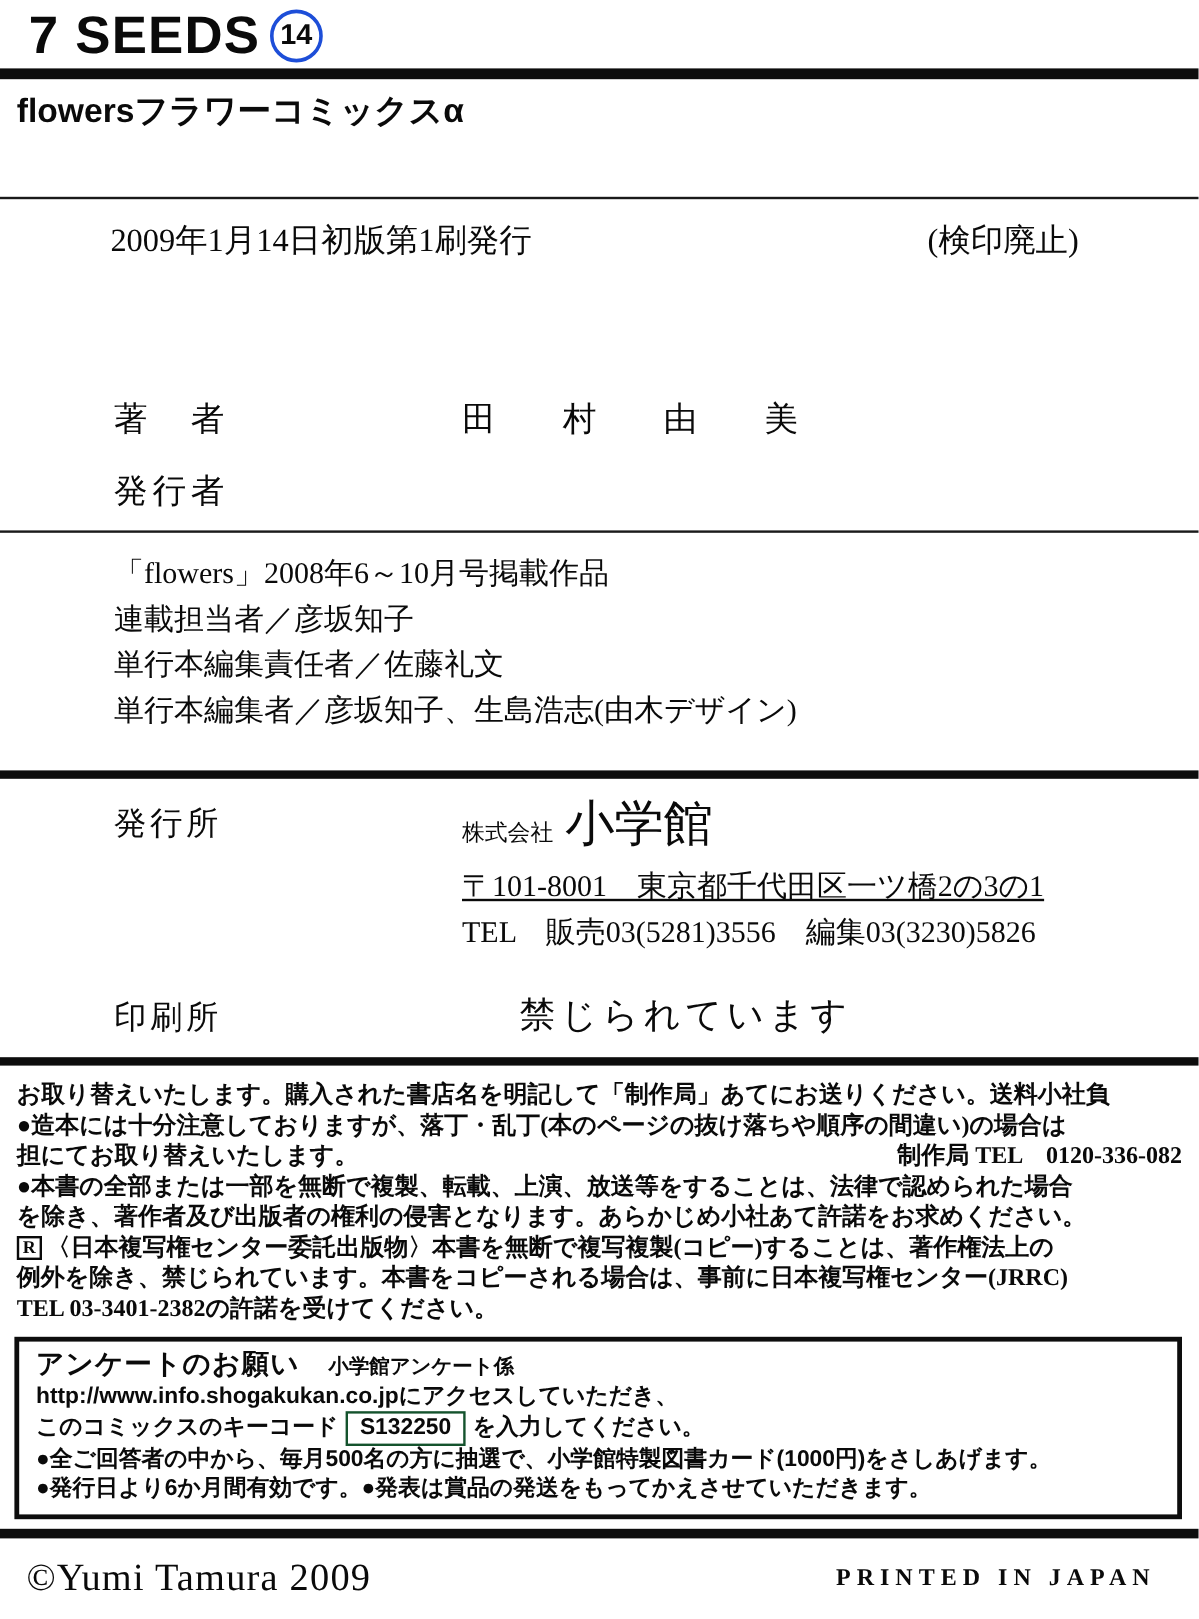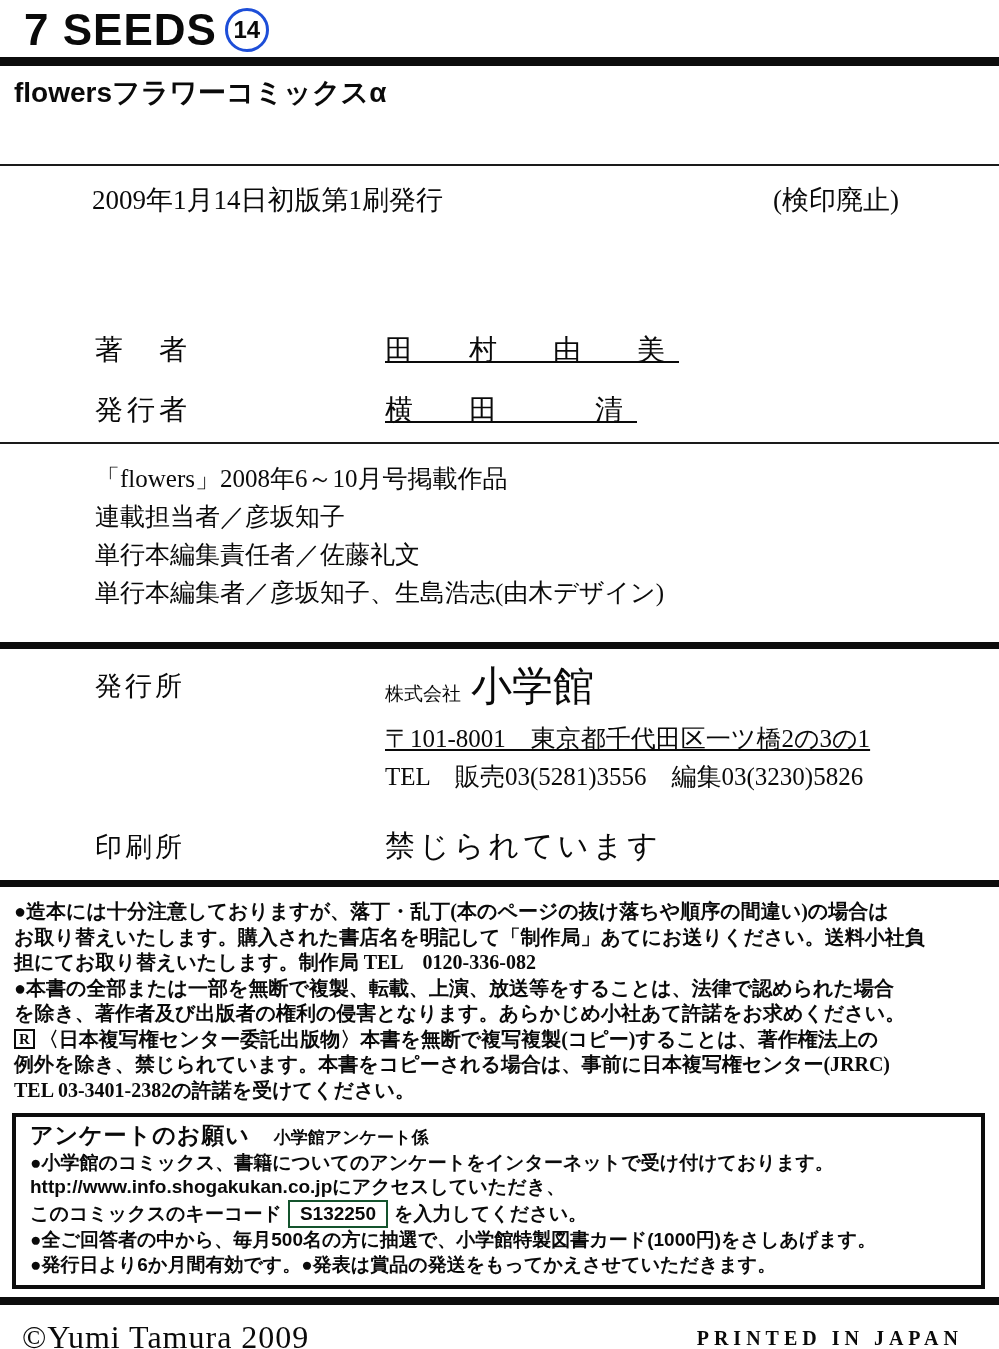--- a/index.html
+++ b/index.html
@@ -61,53 +61,53 @@
   
   .people { margin-top: 112px; }
   .person-row {
     display: flex;
     padding-left: 95px;
     font-size: 28px;
     line-height: 44px;
   }
   .person-row + .person-row { margin-top: 16px; }
   .person-label { width: 290px; letter-spacing: 4px; }
-  .person-name { letter-spacing: 14px; text-decoration: underline; }
+  .person-name { letter-spacing: 14px; }
   .thin-rule-2 { margin-top: 10px; }
   
   .serialization {
     padding: 16px 16px 0 95px;
     font-size: 25px;
     line-height: 38px;
   }
   .bar-2 { height: 7px; margin-top: 30px; }
   
   .pub-row {
     display: flex;
     padding-left: 95px;
     margin-top: 16px;
   }
   .pub-label { width: 290px; font-size: 27px; line-height: 42px; letter-spacing: 3px; }
   .company-line { line-height: 42px; }
   .company-prefix { font-size: 19px; margin-right: 10px; }
   .company-name { font-size: 41px; }
   .pub-address { font-size: 25px; margin-top: 8px; line-height: 30px; text-decoration: underline; }
   .pub-tel { font-size: 25px; margin-top: 8px; line-height: 30px; }
-  .printer-row { margin-top: 34px; }
+  .printer-row { margin-top: 34px; gap: 48px; }
   .printer-name { font-size: 30px; line-height: 40px; letter-spacing: 4px; }
   .bar-3 { height: 7px; margin-top: 12px; }
   
   .legal {
     padding: 12px 14px 0 14px;
     font-size: 20px;
     font-weight: 600;
     line-height: 25.5px;
   }
   .legal-line { white-space: nowrap; }
-  .legal-split { display: flex; }
+  .legal-split { display: flex; justify-content: space-between; }
   .r-mark {
     display: inline-block;
     border: 2px solid #0a0a0a;
     font-size: 15px;
     line-height: 16px;
     padding: 0 3px;
     margin-right: 4px;
     vertical-align: 2px;
     font-weight: bold;
   }
@@ -165,21 +165,20 @@
     <span>(検印廃止)</span>
   </div>
 
   <div class="people">
     <div class="person-row">
       <span class="person-label">著　者</span>
       <span class="person-name">田　村　由　美</span>
     </div>
     <div class="person-row">
       <span class="person-label">発行者</span>
-      <span class="person-name">横　田　　清</span>
     </div>
   </div>
   <div class="thin-rule thin-rule-2"></div>
 
   <div class="serialization">
     <div>「flowers」2008年6～10月号掲載作品</div>
     <div>連載担当者／彦坂知子</div>
     <div>単行本編集責任者／佐藤礼文</div>
     <div>単行本編集者／彦坂知子、生島浩志(由木デザイン)</div>
   </div>
@@ -196,41 +195,40 @@
     </div>
   </div>
 
   <div class="pub-row printer-row">
     <div class="pub-label">印刷所</div>
     <div class="printer-name">禁じられています</div>
   </div>
   <div class="bar bar-3"></div>
 
   <div class="legal">
+    <div class="legal-line">お取り替えいたします。購入された書店名を明記して「制作局」あてにお送りください。送料小社負</div>
     <div class="legal-line">●造本には十分注意しておりますが、落丁・乱丁(本のページの抜け落ちや順序の間違い)の場合は</div>
-    <div class="legal-line">お取り替えいたします。購入された書店名を明記して「制作局」あてにお送りください。送料小社負</div>
     <div class="legal-line legal-split">
       <span>担にてお取り替えいたします。</span>
       <span>制作局 TEL　0120-336-082</span>
     </div>
     <div class="legal-line">●本書の全部または一部を無断で複製、転載、上演、放送等をすることは、法律で認められた場合</div>
     <div class="legal-line">を除き、著作者及び出版者の権利の侵害となります。あらかじめ小社あて許諾をお求めください。</div>
     <div class="legal-line">
       <span class="r-mark">R</span><span>〈日本複写権センター委託出版物〉本書を無断で複写複製(コピー)することは、著作権法上の</span>
     </div>
     <div class="legal-line">例外を除き、禁じられています。本書をコピーされる場合は、事前に日本複写権センター(JRRC)</div>
     <div class="legal-line">TEL 03-3401-2382の許諾を受けてください。</div>
   </div>
 
   <div class="survey-box">
     <div class="survey-title-row">
       <span class="survey-title">アンケートのお願い</span>
       <span class="survey-subtitle">小学館アンケート係</span>
     </div>
-    <div>●小学館のコミックス、書籍についてのアンケートをインターネットで受け付けております。</div>
     <div>
       <span>http://www.info.shogakukan.co.jp</span><span>にアクセスしていただき、</span>
     </div>
     <div>
       <span>このコミックスのキーコード</span><span class="keycode-box">S132250</span><span>を入力してください。</span>
     </div>
     <div>●全ご回答者の中から、毎月500名の方に抽選で、小学館特製図書カード(1000円)をさしあげます。</div>
     <div>●発行日より6か月間有効です。●発表は賞品の発送をもってかえさせていただきます。</div>
   </div>
   <div class="bar bar-4"></div>

